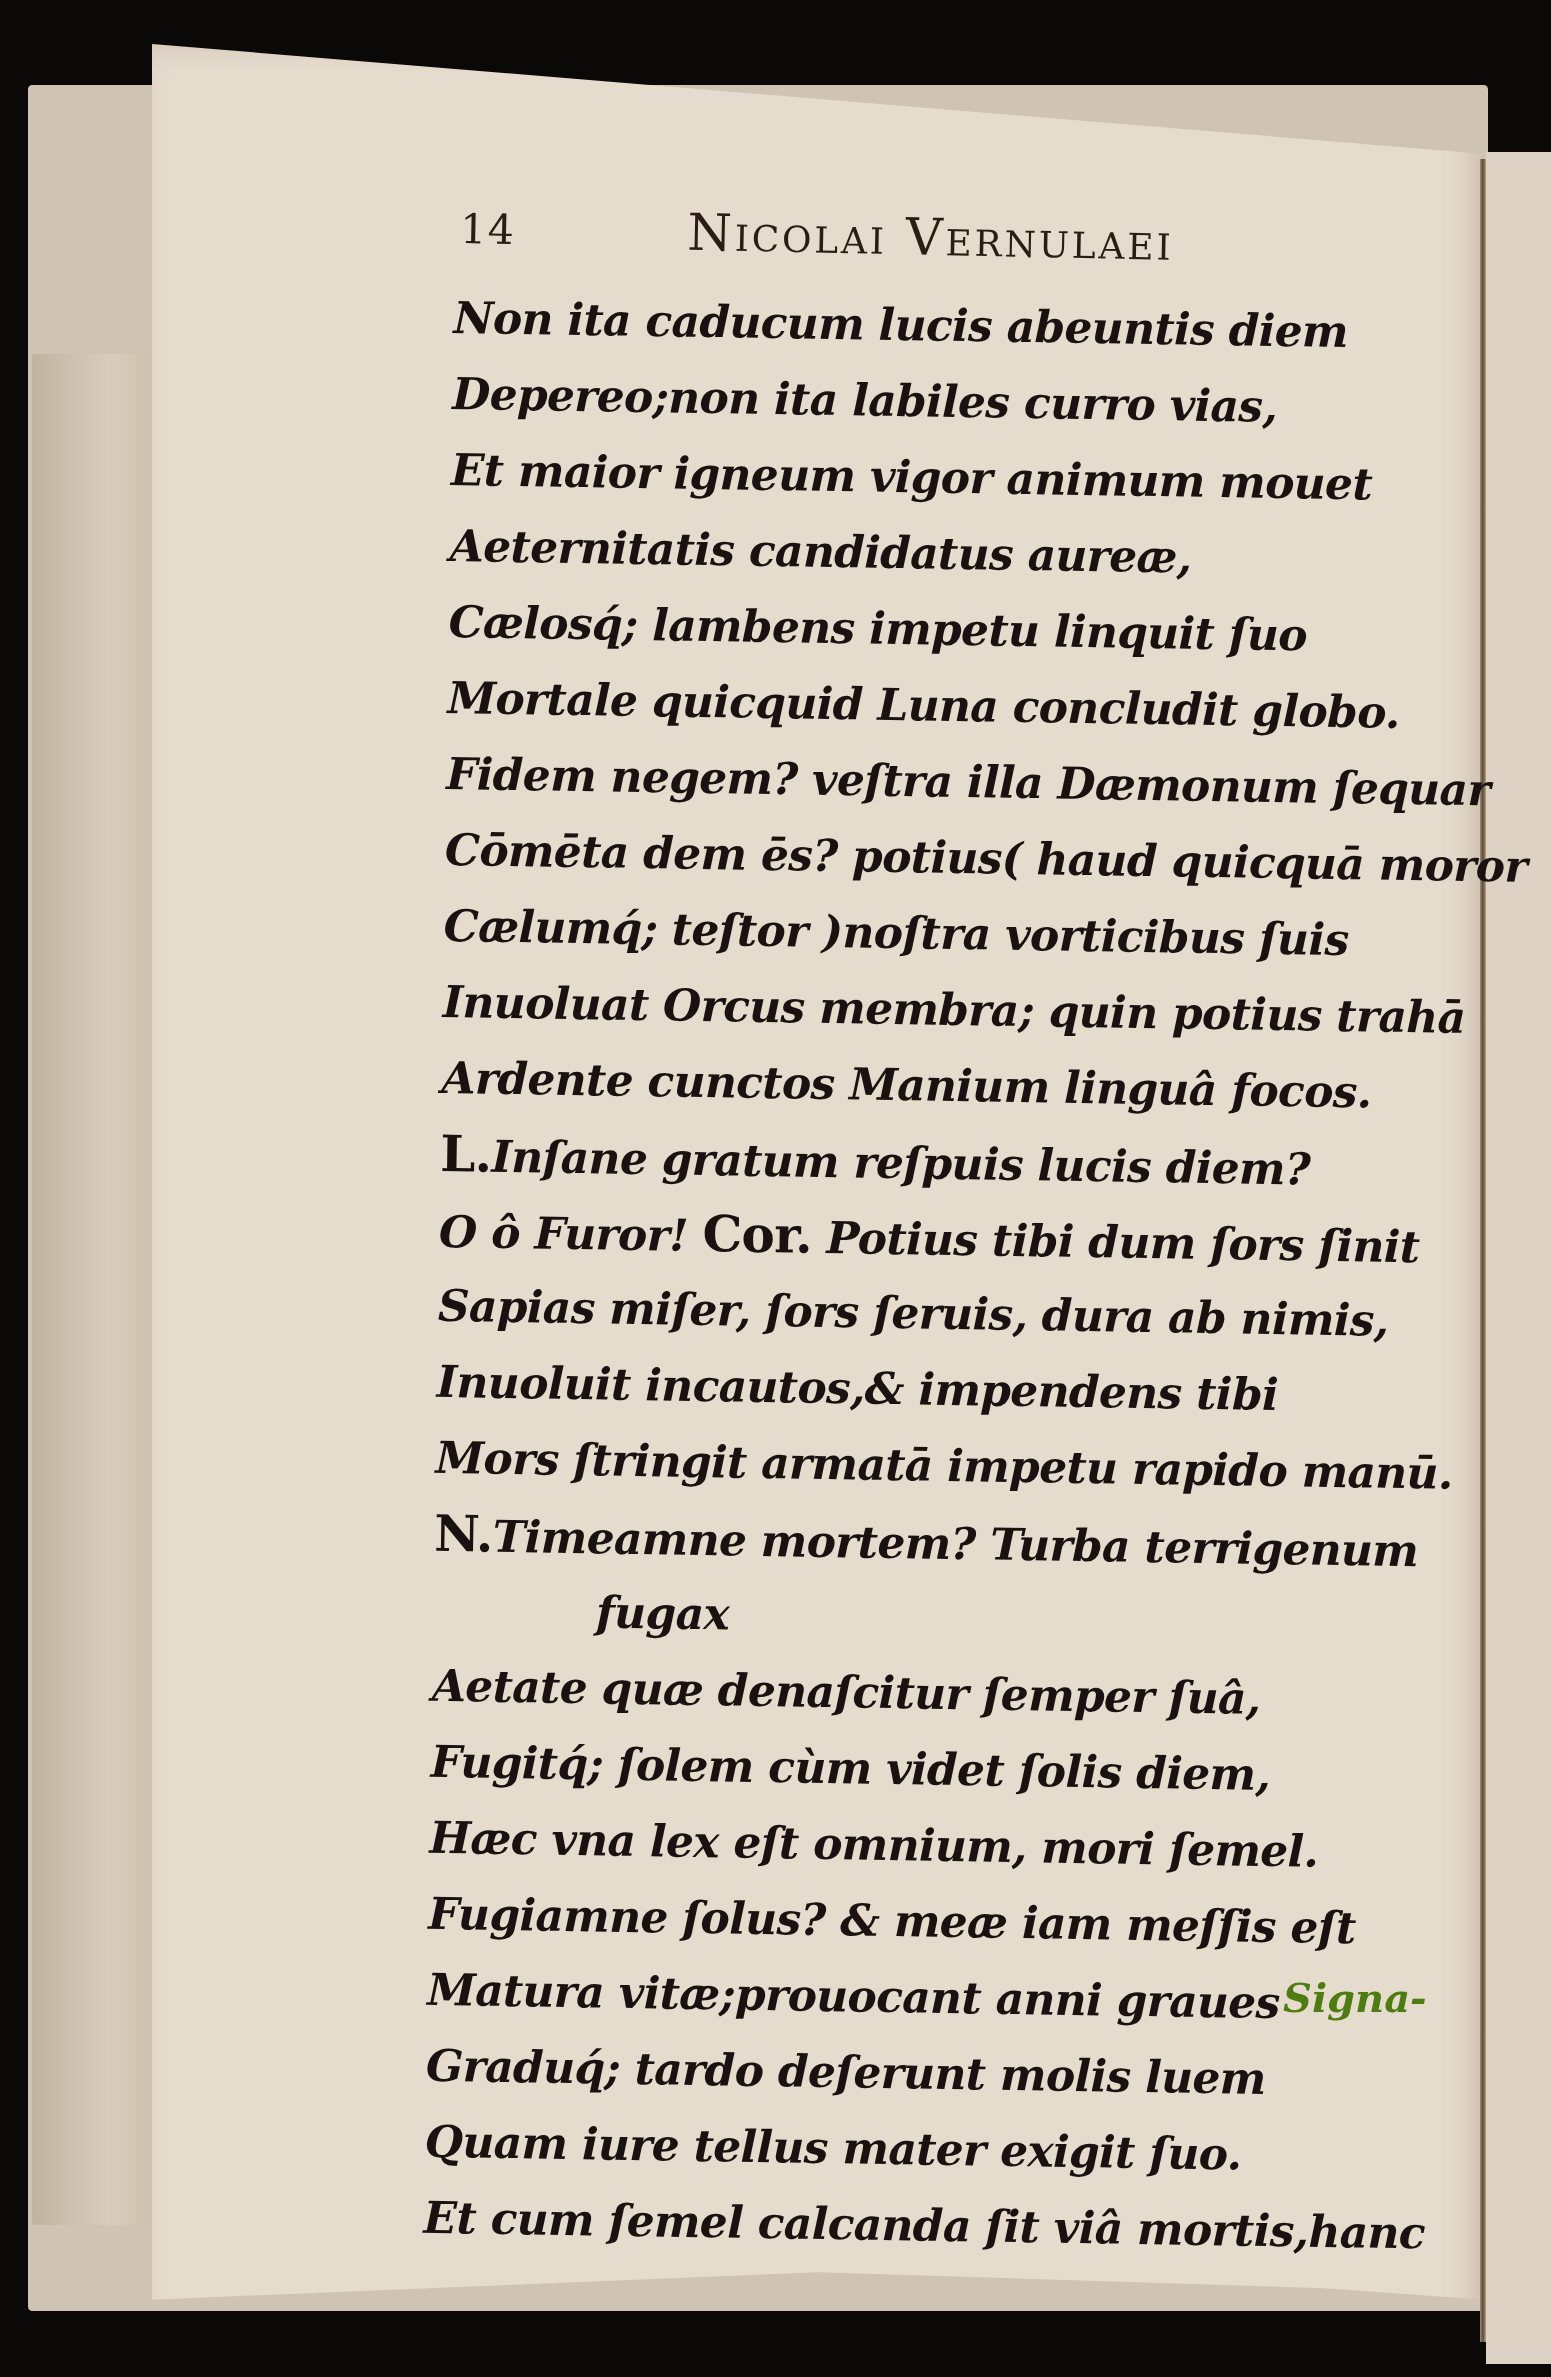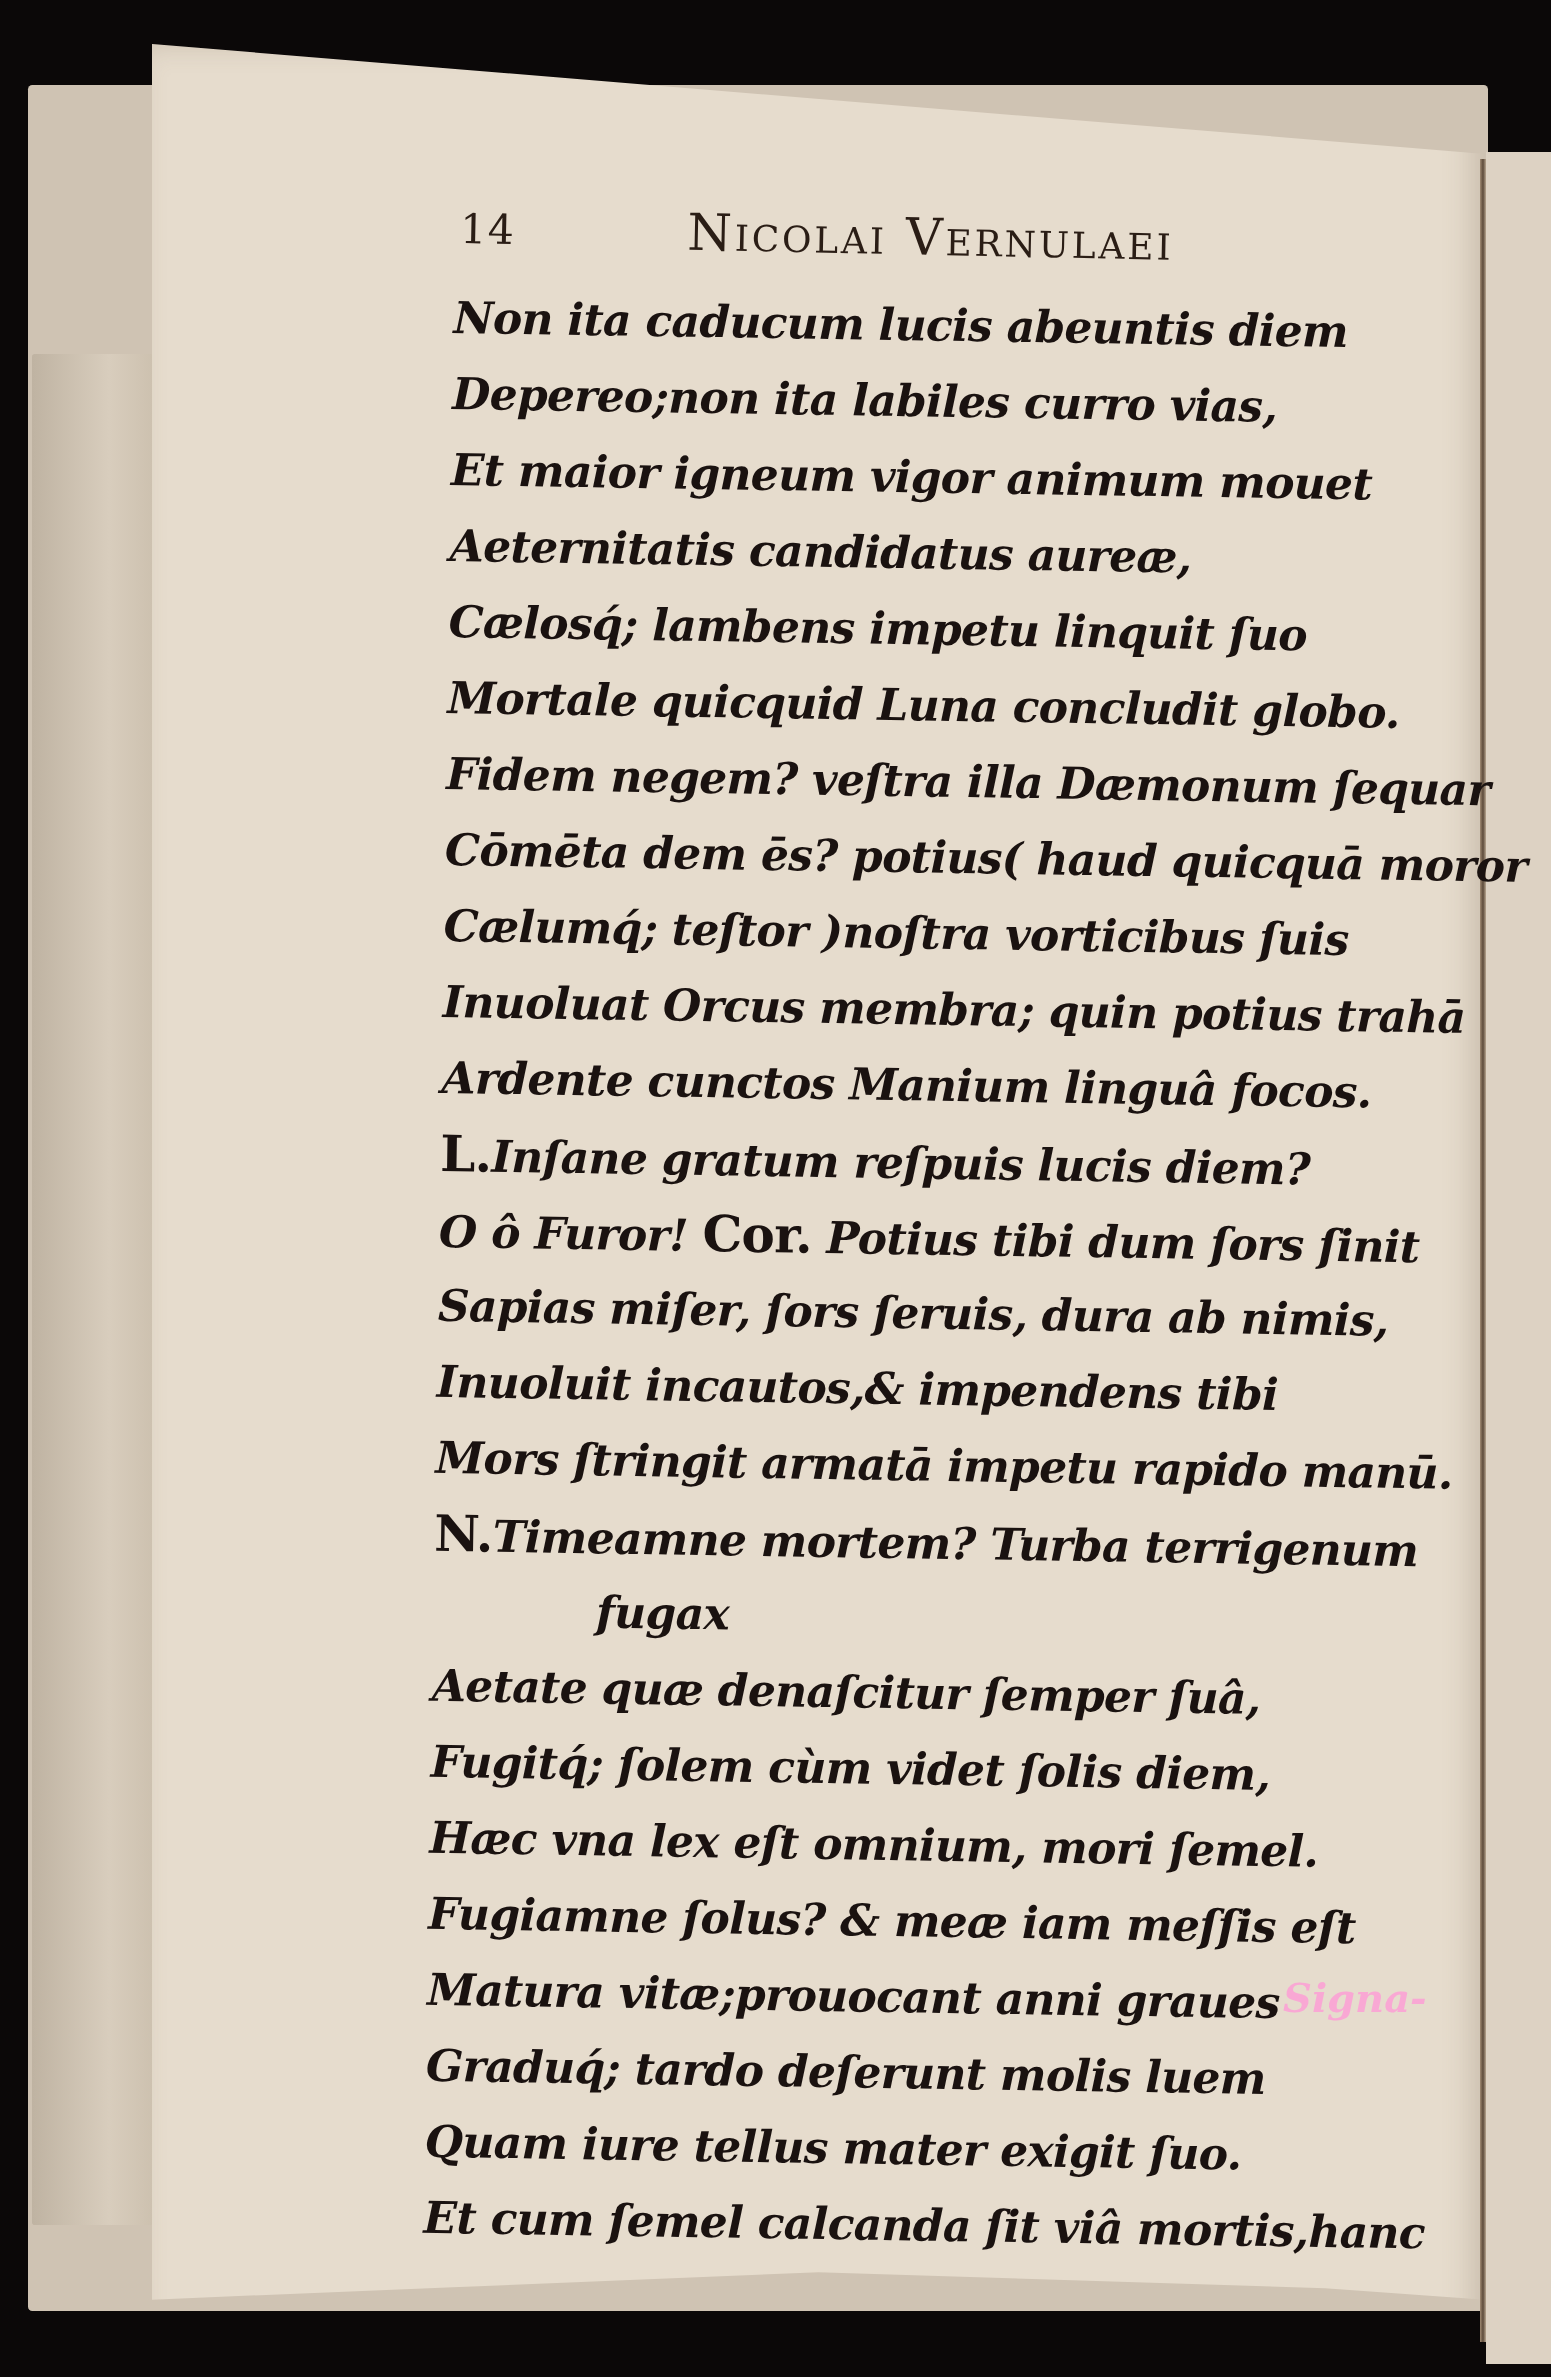--- a/index.html
+++ b/index.html
@@ -11,21 +11,21 @@
   .page-edges{position:absolute;left:32px;top:354px;width:128px;height:1871px;background:linear-gradient(90deg,#bfb3a2,#d8cdbd 60%,#cbbfad);border-radius:2.8px;}
   .gutter{position:absolute;left:1480px;top:159px;width:5.7px;height:2183px;background:linear-gradient(90deg,#a08a73,#5c4a3a,#b7a58f);}
   .facing-page{position:absolute;left:1486px;top:152px;width:66px;height:2212px;background:#ddd2c3;}
   .running-head{position:absolute;left:461px;top:198px;width:886px;color:#2a1d15;transform:rotate(1.2deg);transform-origin:left top;}
   .page-num{font-size:41px;position:absolute;left:0;top:7px;letter-spacing:1.4px;}
   .head-title{position:absolute;left:227px;top:0;font-size:51px;font-variant:small-caps;letter-spacing:2.8px;}
   .text-block{position:absolute;left:454px;top:280px;width:1007px;color:#1a1210;font-family:"DejaVu Serif","Liberation Serif",serif;font-style:italic;font-weight:bold;transform:rotate(0.9deg);transform-origin:left top;}
   .line{font-size:44px;line-height:76px;height:76px;white-space:nowrap;letter-spacing:-0.7px;}
   .line.indent{padding-left:163px;}
   .line .speaker{font-style:normal;font-family:"DejaVu Serif","Liberation Serif",serif;font-size:50px;}
-  .catchword{position:absolute;left:1283px;top:1974px;font-size:40px;font-style:italic;font-weight:bold;color:#f9a8d4;}
+  .catchword{position:absolute;left:1283px;top:1974px;font-size:40px;font-style:italic;font-weight:bold;color:#4d7c0f;}
 </style>
 </head>
 <body>
 
 <div class="page-stack"></div>
 <div class="page-edges"></div>
 <div class="facing-page"></div>
 <div class="page"></div>
 <div class="gutter"></div>
 

